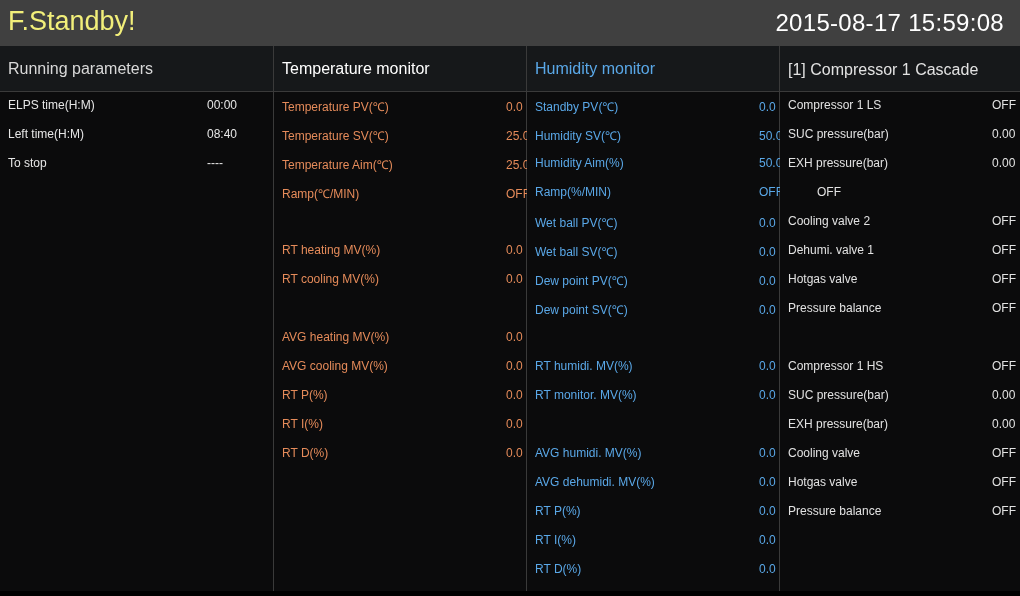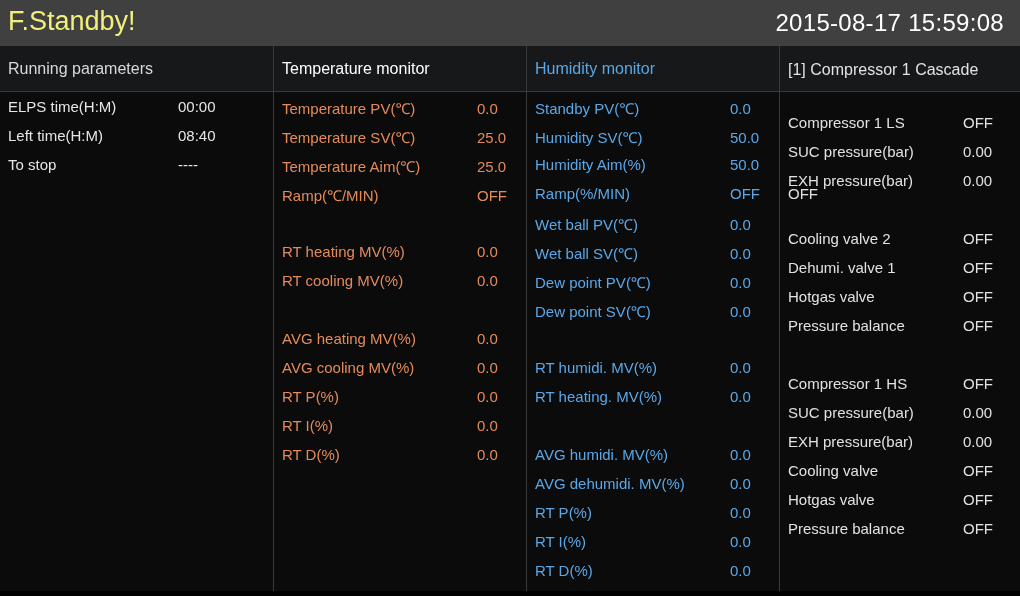--- a/index.html
+++ b/index.html
@@ -88,48 +88,49 @@
   .head-4 { color: #e2e2e2; }
 
   .rows {
     padding-top: 6px;
   }
   .row {
     display: flex;
     align-items: baseline;
     height: 29px;
     padding: 0 10px 0 8px;
-    font-size: 15px;
+    font-size: 12px;
   }
   .row.spacer { height: 29px; }
   .row .lbl {
     flex: 1;
     white-space: nowrap;
     overflow: hidden;
   }
   .row .val {
     text-align: left;
     white-space: nowrap;
+    margin-left: 29px;
   }
 
   
   .col-1 .row { color: #e6e6e6; }
   .col-1 .row .lbl { flex: 0 0 170px; }
   .col-1 .row .val { color: #e6e6e6; }
 
   .col-2 .row { color: #e58b5a; }
   .col-2 .row .lbl { flex: 0 0 195px; }
   .col-2 .row .val { color: #e58b5a; }
 
   .col-3 .row { color: #5aa8e8; }
   .col-3 .row .lbl { flex: 0 0 195px; }
   .col-3 .row .val { color: #5aa8e8; }
 
   .col-4 .row { color: #e2e2e2; }
-  .col-4 .row .lbl { flex: 0 0 175px; margin-top: 16px; }
+  .col-4 .row .lbl { flex: 0 0 175px; }
   .col-4 .row .val { color: #e2e2e2; }
 
   
   .bottombar {
     height: 8px;
     background: #000;
   }
 </style>
 </head>
 <body>
@@ -247,21 +248,21 @@
         <div class="row">
           <span class="lbl">Dew point SV(℃)</span>
           <span class="val">0.0</span>
         </div>
         <div class="row spacer"></div>
         <div class="row">
           <span class="lbl">RT humidi. MV(%)</span>
           <span class="val">0.0</span>
         </div>
         <div class="row">
-          <span class="lbl">RT heating. MV(%)</span>
+          <span class="lbl">RT monitor. MV(%)</span>
           <span class="val">0.0</span>
         </div>
         <div class="row spacer"></div>
         <div class="row">
           <span class="lbl">AVG humidi. MV(%)</span>
           <span class="val">0.0</span>
         </div>
         <div class="row">
           <span class="lbl">AVG dehumidi. MV(%)</span>
           <span class="val">0.0</span>

